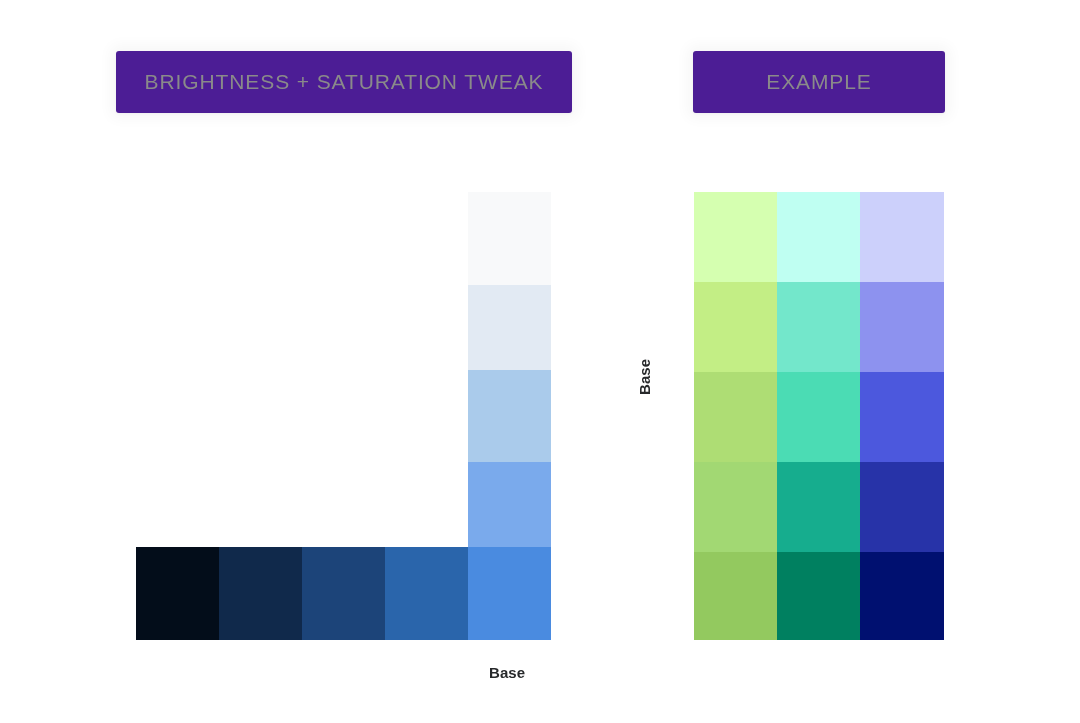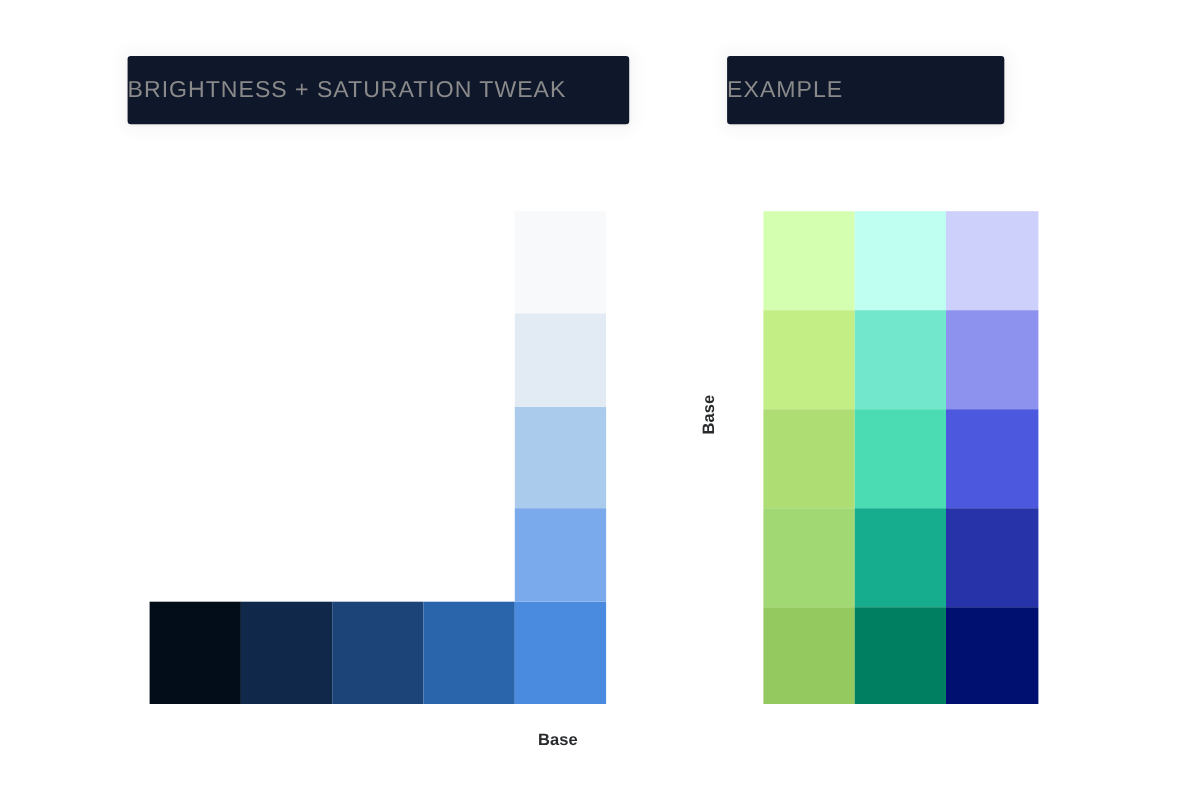--- a/index.html
+++ b/index.html
@@ -13,43 +13,44 @@
     height: 723px;
     position: relative;
     overflow: hidden;
     font-family: "Liberation Sans", sans-serif;
     -webkit-font-smoothing: antialiased;
   }
 
   
   .header-chip {
     position: absolute;
-    background: #0f172a;
+    background: #4c1d95;
     border-radius: 3px;
     display: flex;
     align-items: center;
+    justify-content: center;
     box-shadow: 0 0 14px 6px rgba(0,0,0,0.035),
                 0 1px 3px rgba(0,0,0,0.04);
   }
   .header-chip-text {
     color: #8a8a8a;
     font-size: 21px;
     letter-spacing: 0.9px;
     font-weight: 400;
     white-space: nowrap;
   }
 
   #chip-left {
     left: 116px;
     top: 51px;
     width: 456px;
     height: 62px;
   }
   #chip-right {
-    left: 661px;
+    left: 693px;
     top: 51px;
     width: 252px;
     height: 62px;
   }
 
   
   .swatch {
     position: absolute;
   }
 

